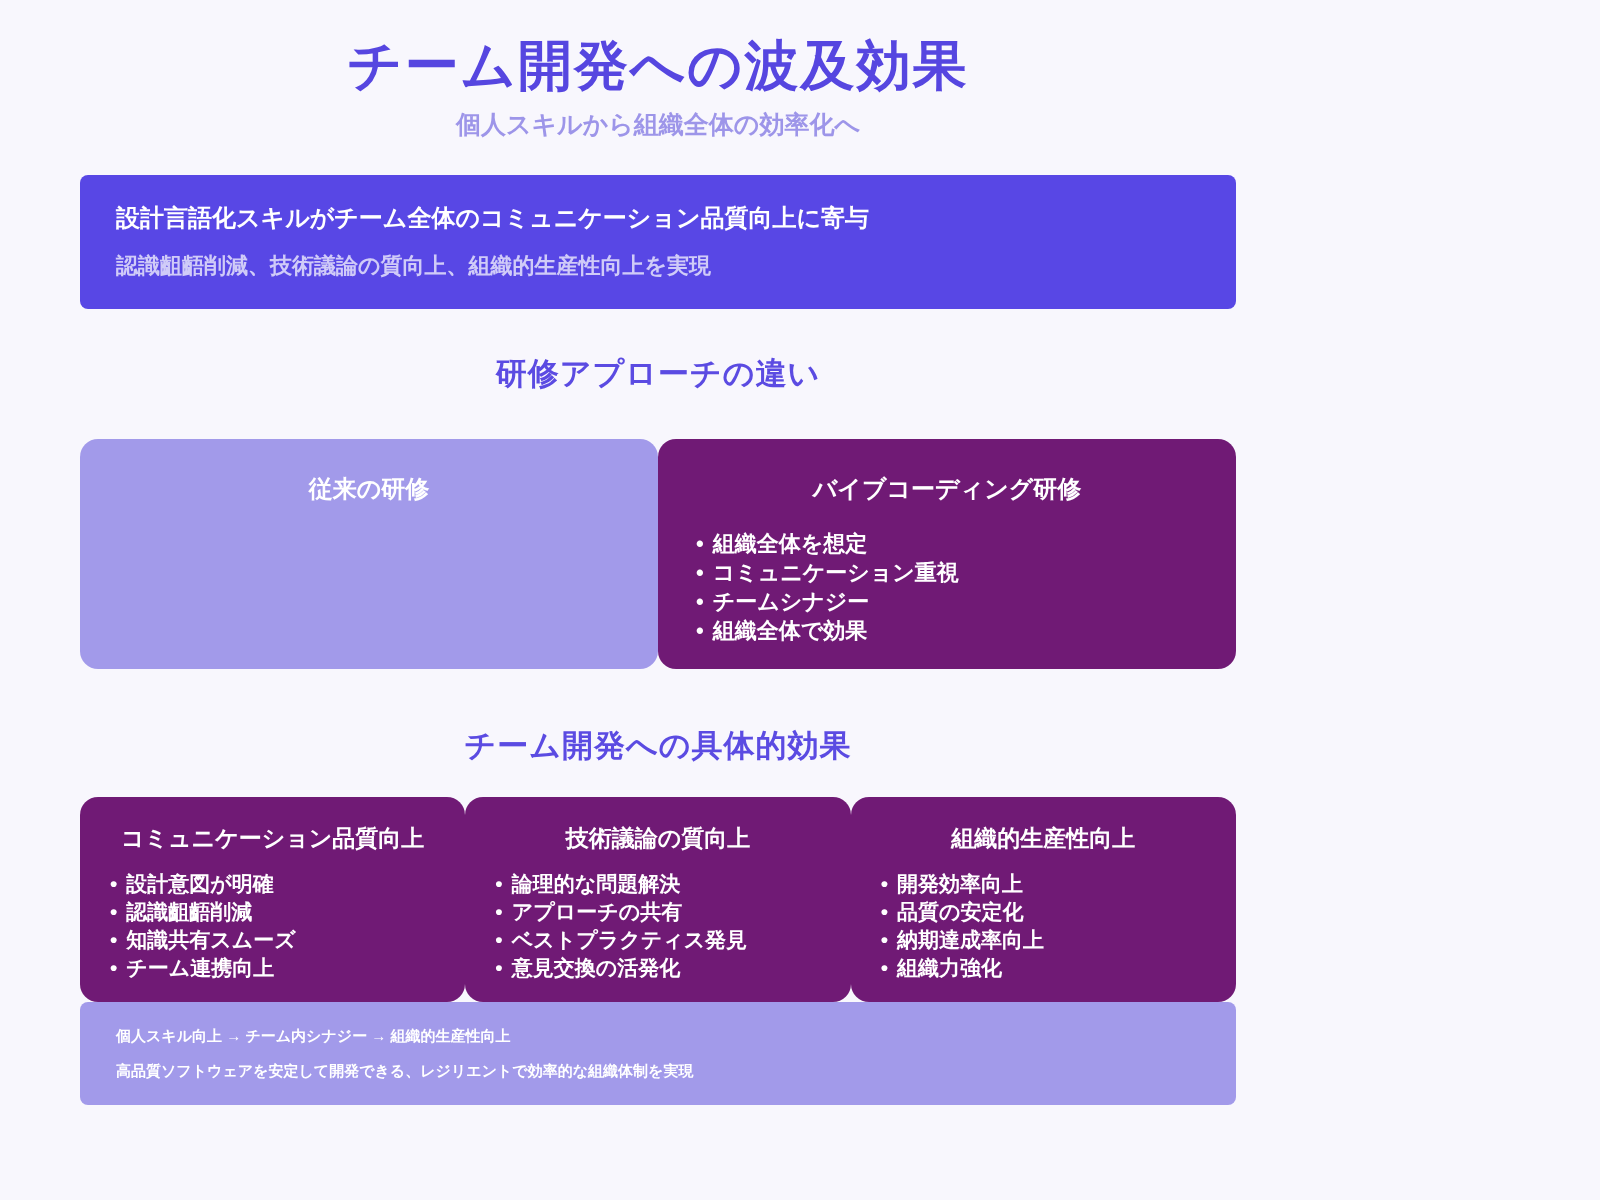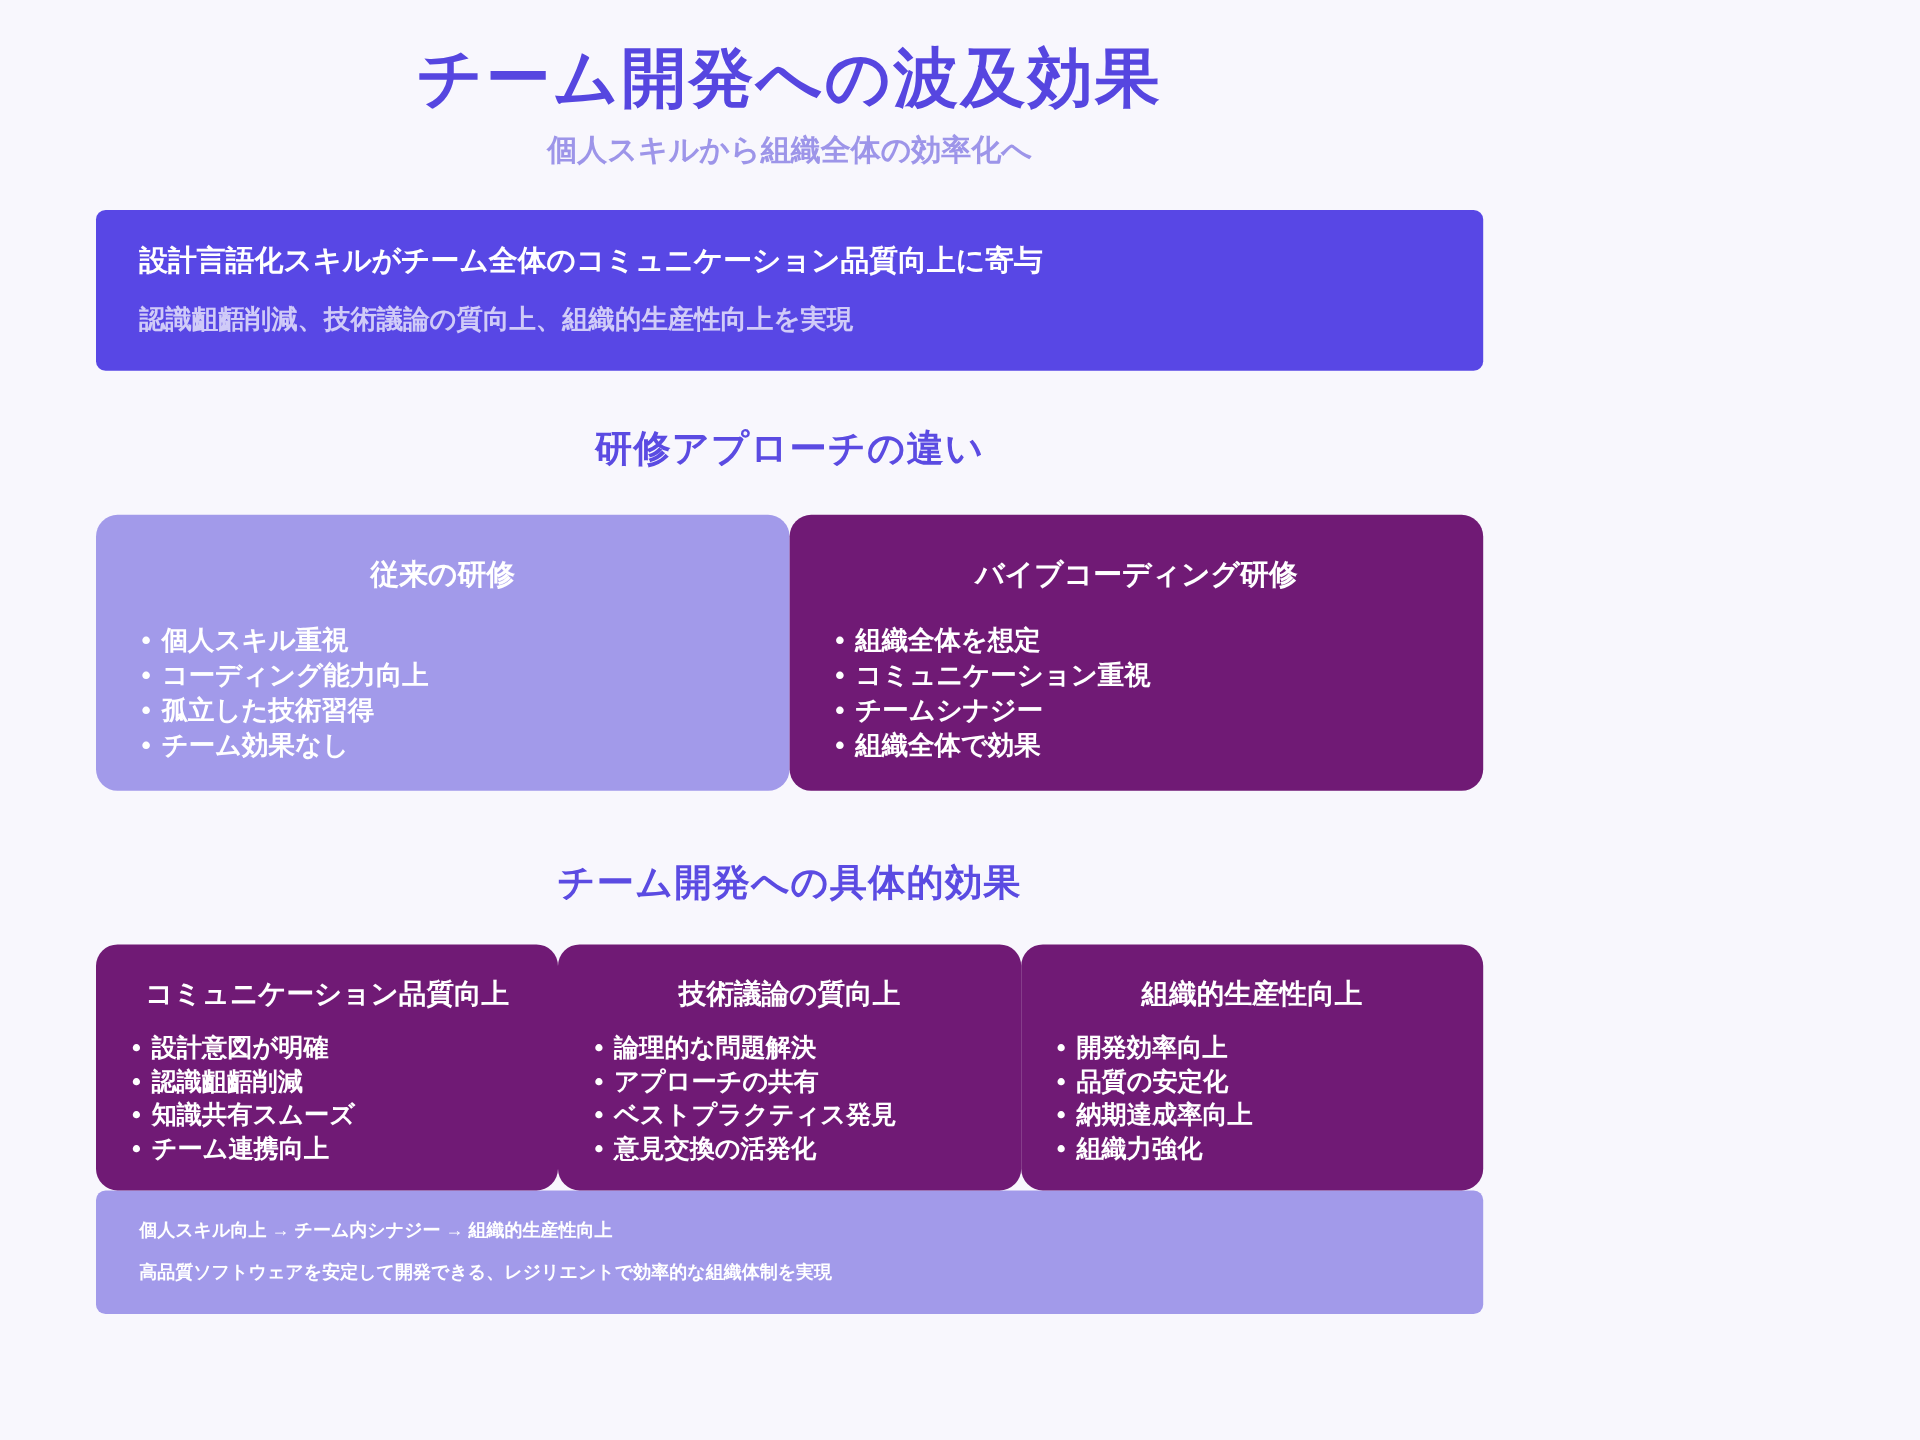--- a/index.html
+++ b/index.html
@@ -33,21 +33,21 @@
   .banner-heading { color: #ffffff; font-size: 24px; font-weight: bold; line-height: 1.25; }
   .banner-sub { color: rgba(255,255,255,0.72); font-size: 22px; font-weight: bold; margin-top: 18px; }
 
   .section-heading {
     text-align: center;
     color: #5b4be2;
     font-size: 31px;
     font-weight: 800;
     letter-spacing: 1px;
   }
-  .heading-training { margin-top: 44px; margin-bottom: 34px; }
+  .heading-training { margin-top: 44px; margin-bottom: 44px; }
   .heading-effects  { margin-top: 56px; margin-bottom: 30px; }
   .heading-org      { margin-top: 48px; margin-bottom: 30px; }
 
   .row { display: flex; }
   .row.two-col { justify-content: space-between; }
   .row.two-col .card { width: 661px; min-height: 216px; }
   .row.three-col { }
   .row.three-col .card { flex: 1; min-height: 182px; }
 
   .card { border-radius: 18px; color: #ffffff; }
@@ -79,26 +79,20 @@
   <section class="banner dark">
     <div class="banner-heading">設計言語化スキルがチーム全体のコミュニケーション品質向上に寄与</div>
     <div class="banner-sub">認識齟齬削減、技術議論の質向上、組織的生産性向上を実現</div>
   </section>
 
   <h2 class="section-heading heading-training">研修アプローチの違い</h2>
 
   <div class="row two-col">
     <div class="card light">
       <h3 class="card-title">従来の研修</h3>
-      <ul class="card-list">
-        <li>個人スキル重視</li>
-        <li>コーディング能力向上</li>
-        <li>孤立した技術習得</li>
-        <li>チーム効果なし</li>
-      </ul>
     </div>
     <div class="card dark">
       <h3 class="card-title">バイブコーディング研修</h3>
       <ul class="card-list">
         <li>組織全体を想定</li>
         <li>コミュニケーション重視</li>
         <li>チームシナジー</li>
         <li>組織全体で効果</li>
       </ul>
     </div>

